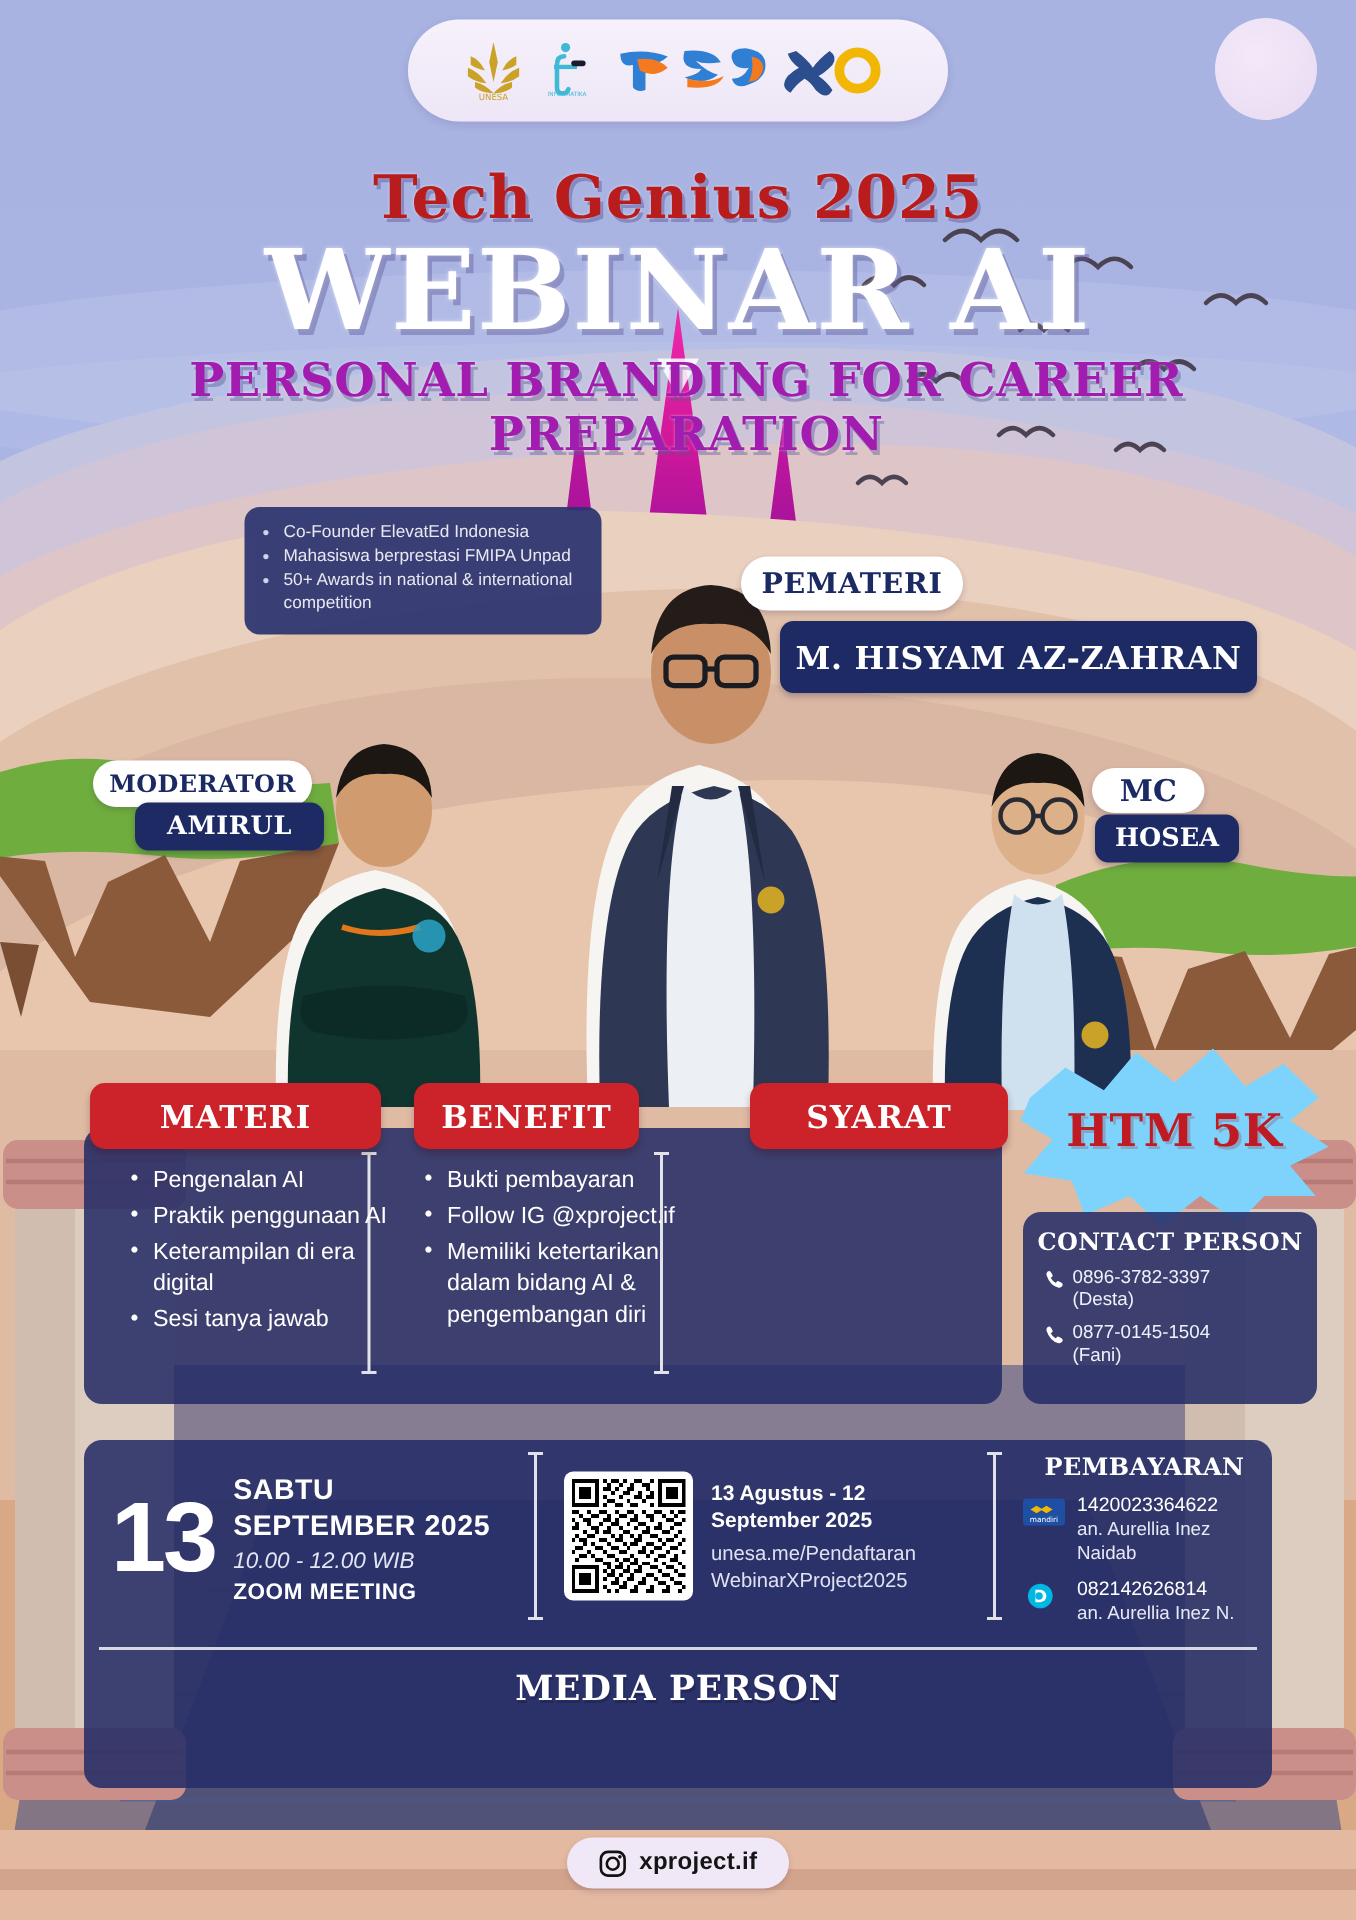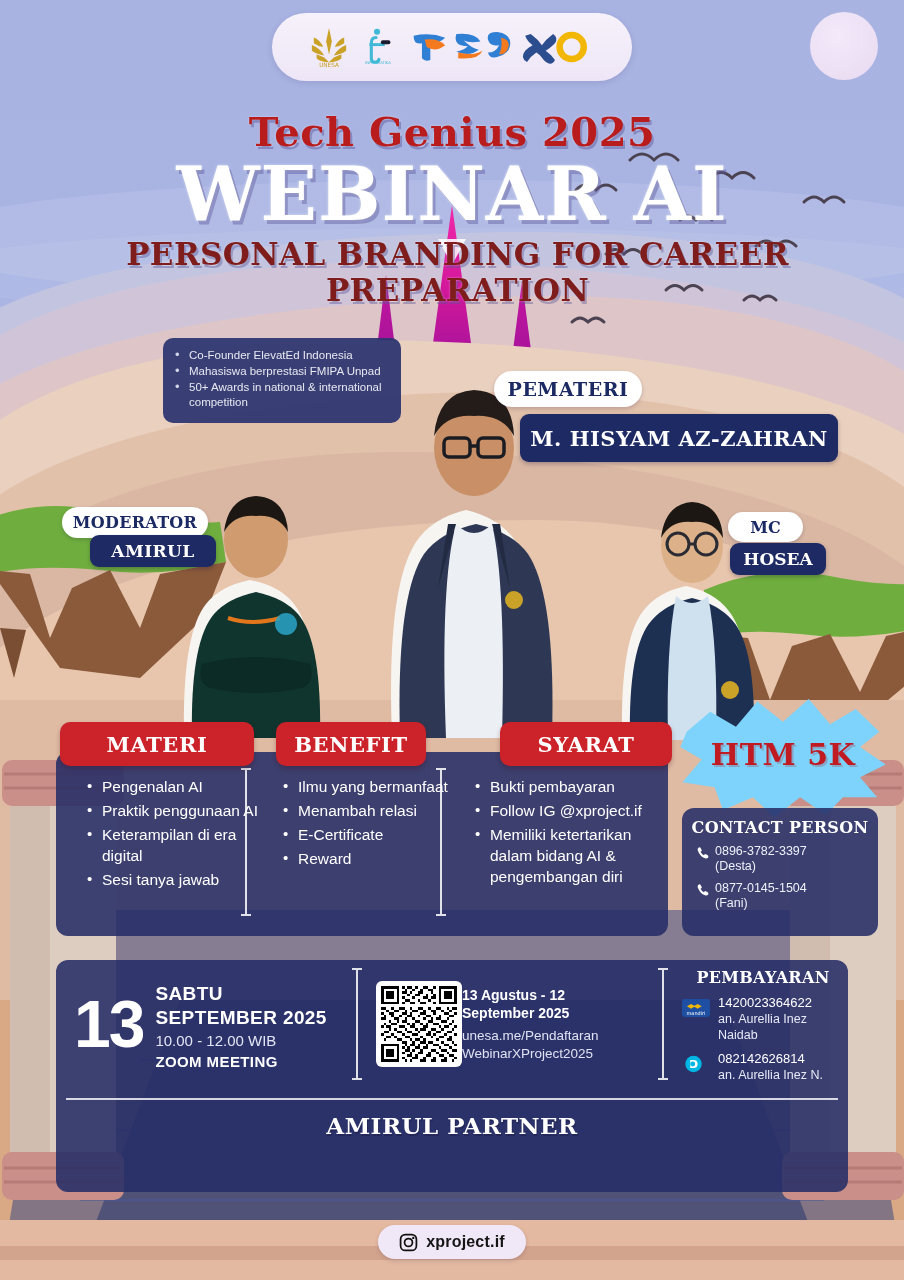--- a/index.html
+++ b/index.html
@@ -71,21 +71,21 @@
     text-shadow:2px 3px 0 rgba(90,85,150,.45), 0 0 2px rgba(255,255,255,.6);
   }
   .t-main {
     font-family:"DejaVu Serif", serif;
     font-weight:bold; font-size:74px; color:#ffffff;
     line-height:.96; margin-top:4px; letter-spacing:1px;
     text-shadow:3px 4px 0 rgba(90,85,150,.42), 0 0 3px rgba(255,255,255,.55);
   }
   .t-sub {
     font-family:"DejaVu Serif", serif;
-    font-weight:bold; font-size:31px; color:#7f1d1d;
+    font-weight:bold; font-size:31px; color:#a21caf;
     margin-top:6px; letter-spacing:.4px;
     text-shadow:2px 3px 0 rgba(90,85,150,.42), 0 0 2px rgba(255,255,255,.5);
     margin-left:11px;
   }
 
   
   .birds { position:absolute; left:560px; top:150px; width:340px; height:200px; }
 
   
   .bulletbox {
@@ -116,21 +116,21 @@
     position:absolute; background:#1e2a64; border-radius:9px;
     display:flex; align-items:center; justify-content:center;
     font-family:"DejaVu Serif", serif; font-weight:bold; color:#ffffff;
     box-shadow:0 2px 4px rgba(20,15,50,.28);
   }
 
   #pemateri-label { left:494px; top:371px; width:148px; height:36px; font-size:19px; letter-spacing:.5px; }
   #pemateri-name  { left:520px; top:414px; width:318px; height:48px; font-size:21px; letter-spacing:.5px; }
   #moderator-label{ left:62px;  top:507px; width:146px; height:31px; font-size:16px; letter-spacing:.3px; }
   #moderator-name { left:90px;  top:535px; width:126px; height:32px; font-size:17px; letter-spacing:.4px; }
-  #mc-label       { left:728px; top:512px; width:75px;  height:30px; font-size:16px; }
+  #mc-label       { left:728px; top:512px; width:75px;  height:30px; font-size:20px; }
   #mc-name        { left:730px; top:543px; width:96px;  height:32px; font-size:17px; }
 
   
   .floor { position:absolute; left:0; top:700px; width:904px; height:580px; }
 
   
   .panel-navy {
     position:absolute;
     background:rgba(38,45,102,.88);
     border-radius:12px;
@@ -191,24 +191,24 @@
   
   #date-panel { left:56px; top:960px; width:792px; height:232px; }
   .dp-inner { display:flex; height:128px; }
   .dp-left { width:300px; display:flex; align-items:center; padding-left:18px; }
   .big-day {
     font-size:66px; font-weight:bold; color:#ffffff; line-height:60px; letter-spacing:-2px;
   }
   .dp-lt { padding-left:12px; padding-top:6px; }
   .dp-lt .l1 { font-size:19px; font-weight:bold; color:#ffffff; letter-spacing:.4px; line-height:24px; }
   .dp-lt .l2 { font-size:19px; font-weight:bold; color:#ffffff; letter-spacing:.4px; line-height:24px; }
-  .dp-lt .l3 { font-size:15px; color:#e2e5f3; line-height:21px; }
+  .dp-lt .l3 { font-size:15px; color:#e2e5f3; line-height:21px;font-style:italic; }
   .dp-lt .l4 { font-size:15px; font-weight:bold; color:#ffffff; letter-spacing:.4px; line-height:21px; }
 
-  .dp-mid { width:286px; display:flex; align-items:center; }
+  .dp-mid { width:286px; display:flex; align-items:center; gap:12px; }
   .qr { width:86px; height:86px; background:#ffffff; border-radius:6px; padding:5px; }
   .qr svg { display:block; }
   .dp-mt .m1 { font-size:14px; font-weight:bold; color:#ffffff; line-height:18px; }
   .dp-mt .m2 { font-size:13.5px; color:#dfe2f1; line-height:18px; margin-top:5px; }
 
   .dp-right { flex:1; padding-top:8px; }
   .pay-title {
     text-align:center; color:#ffffff;
     font-family:"DejaVu Serif", serif; font-weight:bold; font-size:16px; letter-spacing:.3px;
   }
@@ -454,26 +454,20 @@
   <div class="rl-white" id="mc-label">MC</div>
   <div class="rl-navy" id="mc-name">HOSEA</div>
 
   <div class="panel-navy" style="left:56px;top:752px;width:612px;height:184px">
     <div style="display:flex;height:100%;padding:24px 6px 10px 6px">
       <ul class="collist" style="width:196px;padding-left:22px">
         <li>Pengenalan AI</li>
         <li>Praktik penggunaan AI</li>
         <li>Keterampilan di era digital</li>
         <li>Sesi tanya jawab</li>
-      </ul>
-      <ul class="collist" style="width:192px;padding-left:22px">
-        <li>Ilmu yang bermanfaat</li>
-        <li>Menambah relasi</li>
-        <li>E-Certificate</li>
-        <li>Reward</li>
       </ul>
       <ul class="collist" style="width:212px;padding-left:22px">
         <li>Bukti pembayaran</li>
         <li>Follow IG @xproject.if</li>
         <li>Memiliki ketertarikan dalam bidang AI &amp; pengembangan diri</li>
       </ul>
     </div>
   </div>
   <div class="vdiv" style="left:245px;top:768px;height:148px"></div>
   <div class="vdiv" style="left:440px;top:768px;height:148px"></div>
@@ -749,21 +743,21 @@
           <div>
             <div class="pay-num">082142626814</div>
             <div class="pay-nam">an. Aurellia Inez N.</div>
           </div>
         </div>
       </div>
 
     </div>
 
     <div class="hr-line"></div>
-    <div class="media-partner">AMIRUL PARTNER</div>
+    <div class="media-partner">MEDIA PERSON</div>
   </div>
 
   <div class="igpill">
     <svg class="ig-ico" viewBox="0 0 24 24">
       <rect x="2" y="2" width="20" height="20" rx="6" fill="none" stroke="#111" stroke-width="2.2"></rect>
       <circle cx="12" cy="12" r="5" fill="none" stroke="#111" stroke-width="2.2"></circle>
       <circle cx="18" cy="6.2" r="1.5" fill="#111"></circle>
     </svg>
     <span class="ig-txt">xproject.if</span>
   </div>

